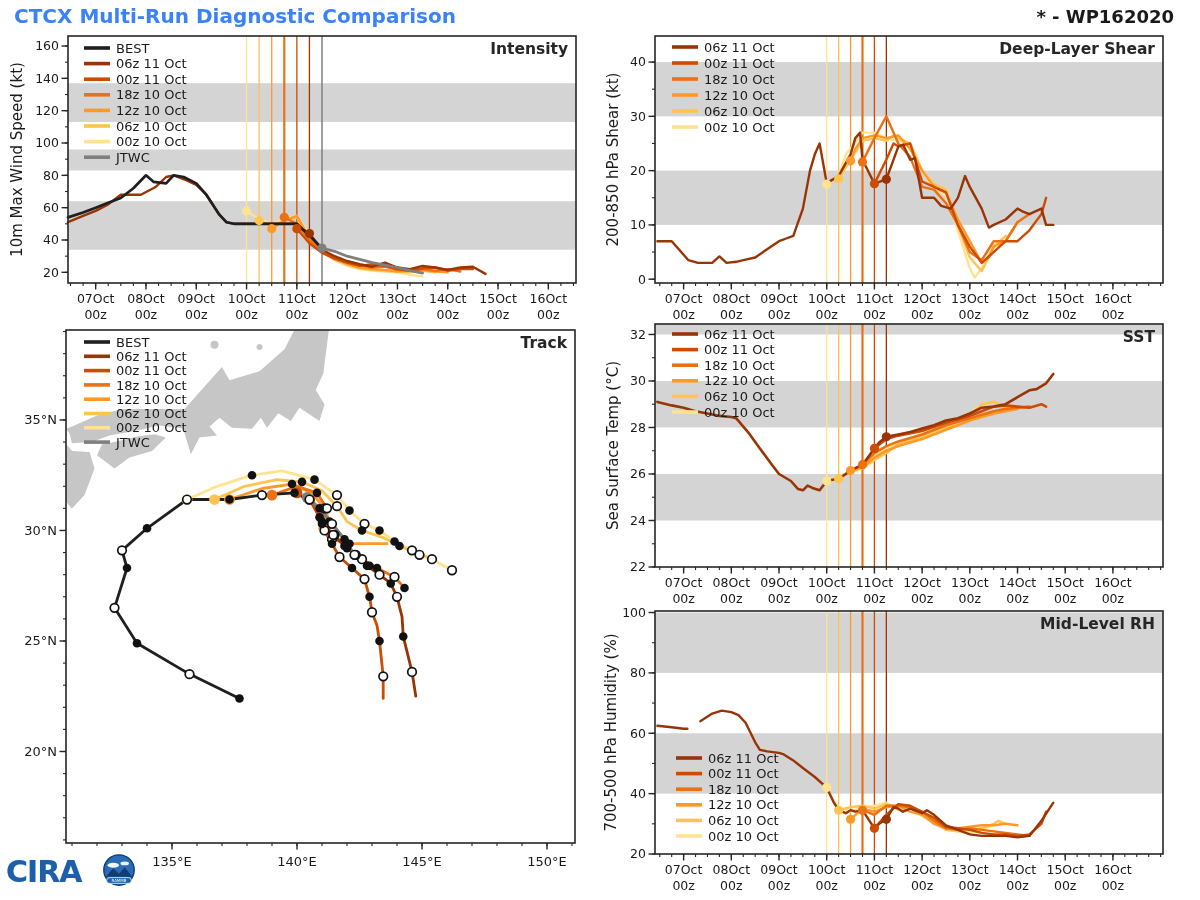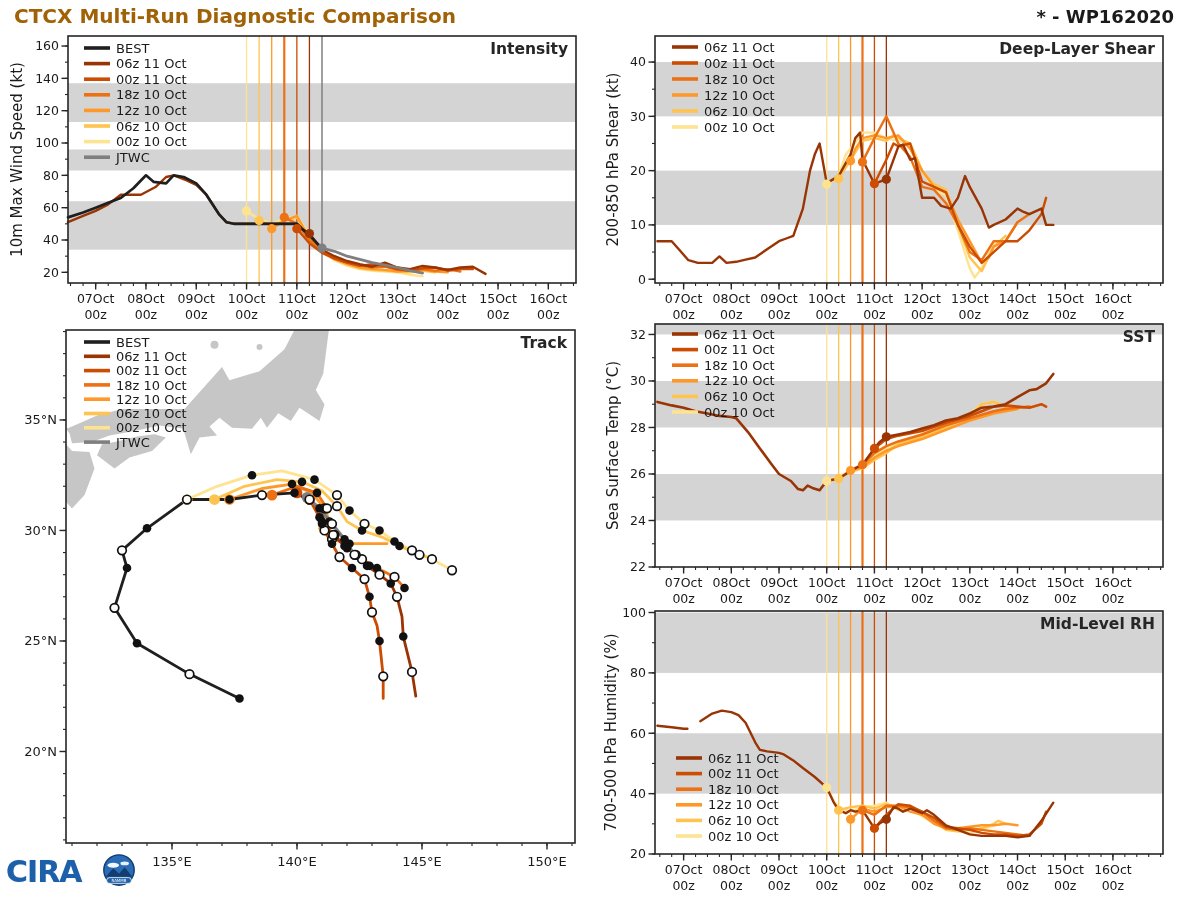--- a/index.html
+++ b/index.html
@@ -1,19 +1,19 @@
 <!DOCTYPE html>
 <html><head>
 <meta charset="utf-8">
 <style>
   html,body{margin:0;padding:0;background:#ffffff;}
   .fig{position:relative;width:1200px;height:900px;background:#ffffff;overflow:hidden;
        font-family:"DejaVu Sans","Liberation Sans",sans-serif;}
   .fig svg.canvas{position:absolute;left:0;top:0;}
-  .title{position:absolute;left:14px;top:4px;font-size:20px;font-weight:bold;color:#a16207;}
+  .title{position:absolute;left:14px;top:4px;font-size:20px;font-weight:bold;color:#3b82f6;}
   .storm-id{position:absolute;right:26px;top:6px;font-size:18px;font-weight:bold;color:#1a1a1a;margin-left:42px;}
   .logo{position:absolute;left:6px;top:852px;display:flex;align-items:center;gap:18px;}
   .logo .cira{font-size:30px;font-weight:bold;color:#1d5fa8;letter-spacing:-1px;
               text-shadow:0 0 1px #9fc0e2;}
   .logo svg{display:block;}
 </style>
 </head>
 <body>
 
 <div class="fig">

